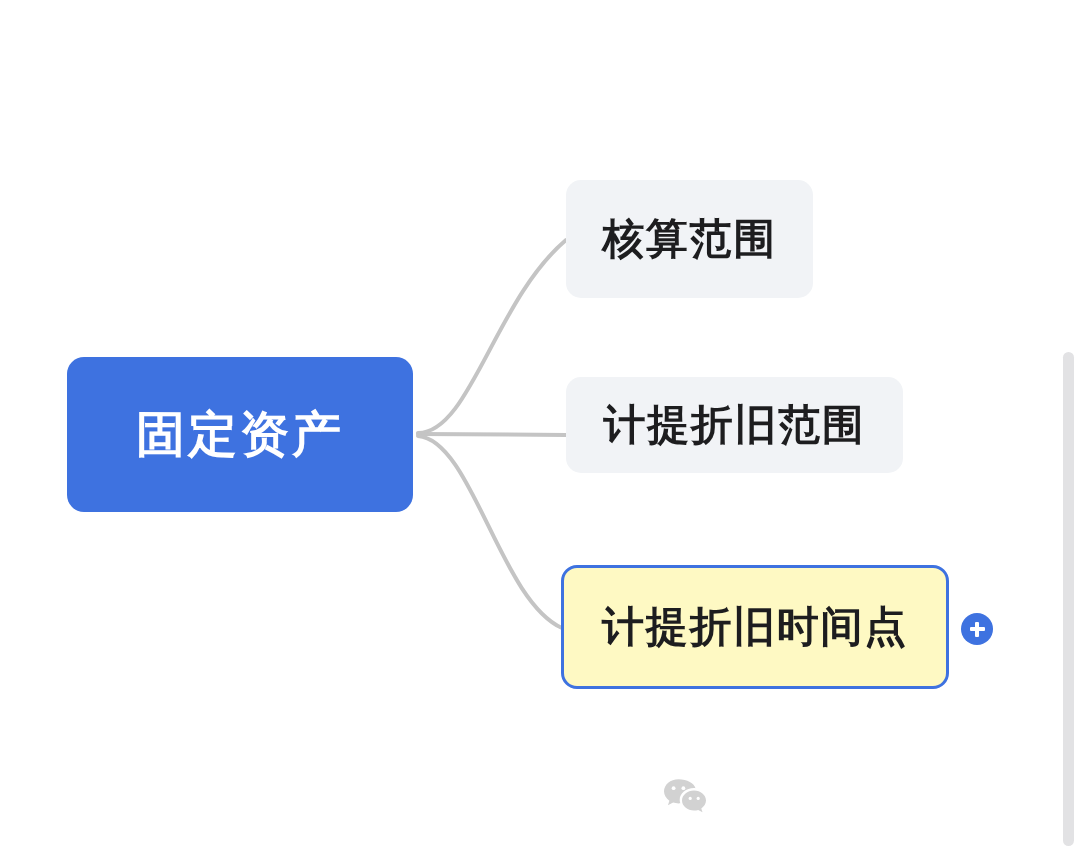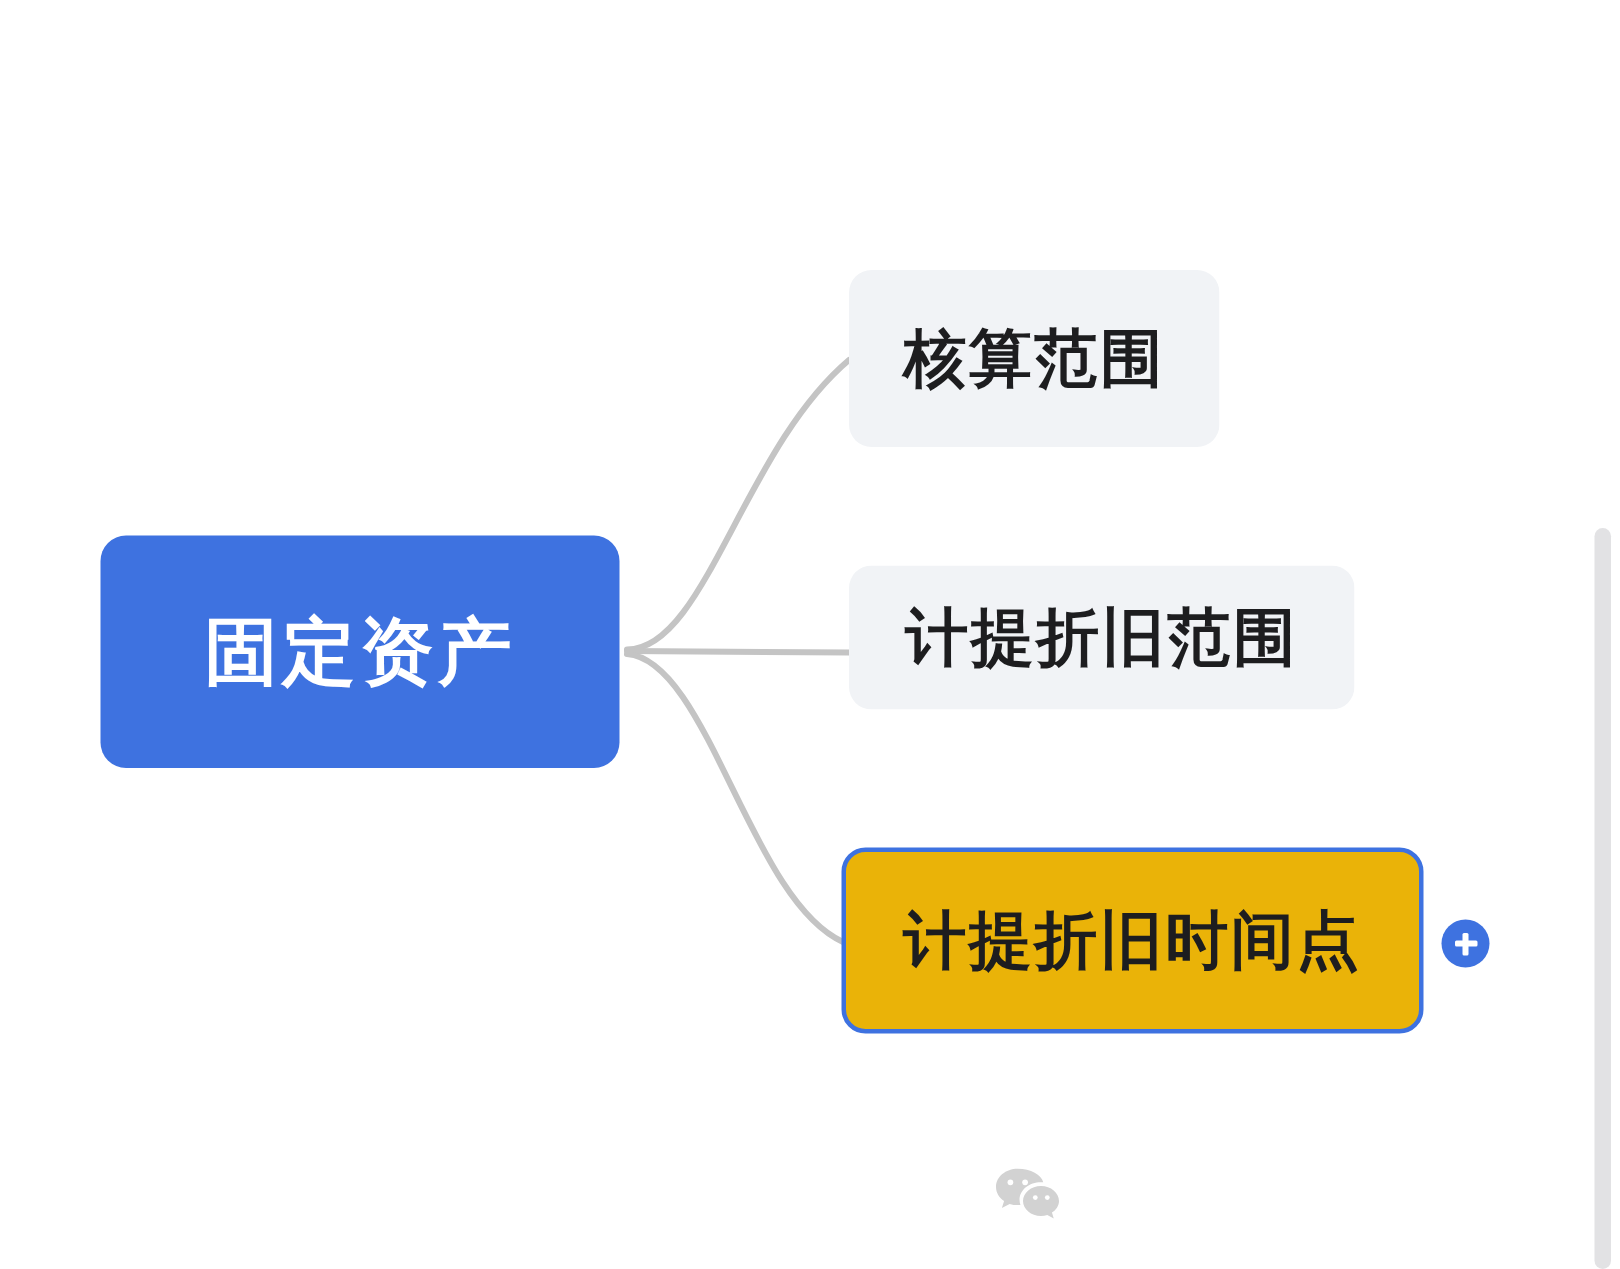--- a/index.html
+++ b/index.html
@@ -81,21 +81,21 @@
     left: 566px;
     top: 377px;
     width: 337px;
     height: 96px;
   }
   .node-child-2 {
     left: 561px;
     top: 565px;
     width: 388px;
     height: 124px;
-    background: #eab308;
+    background: #fef9c3;
     border: 3px solid #3E72E0;
     border-radius: 16px;
   }
 
   
   .add-button {
     position: absolute;
     left: 961px;
     top: 613px;
     width: 32px;

